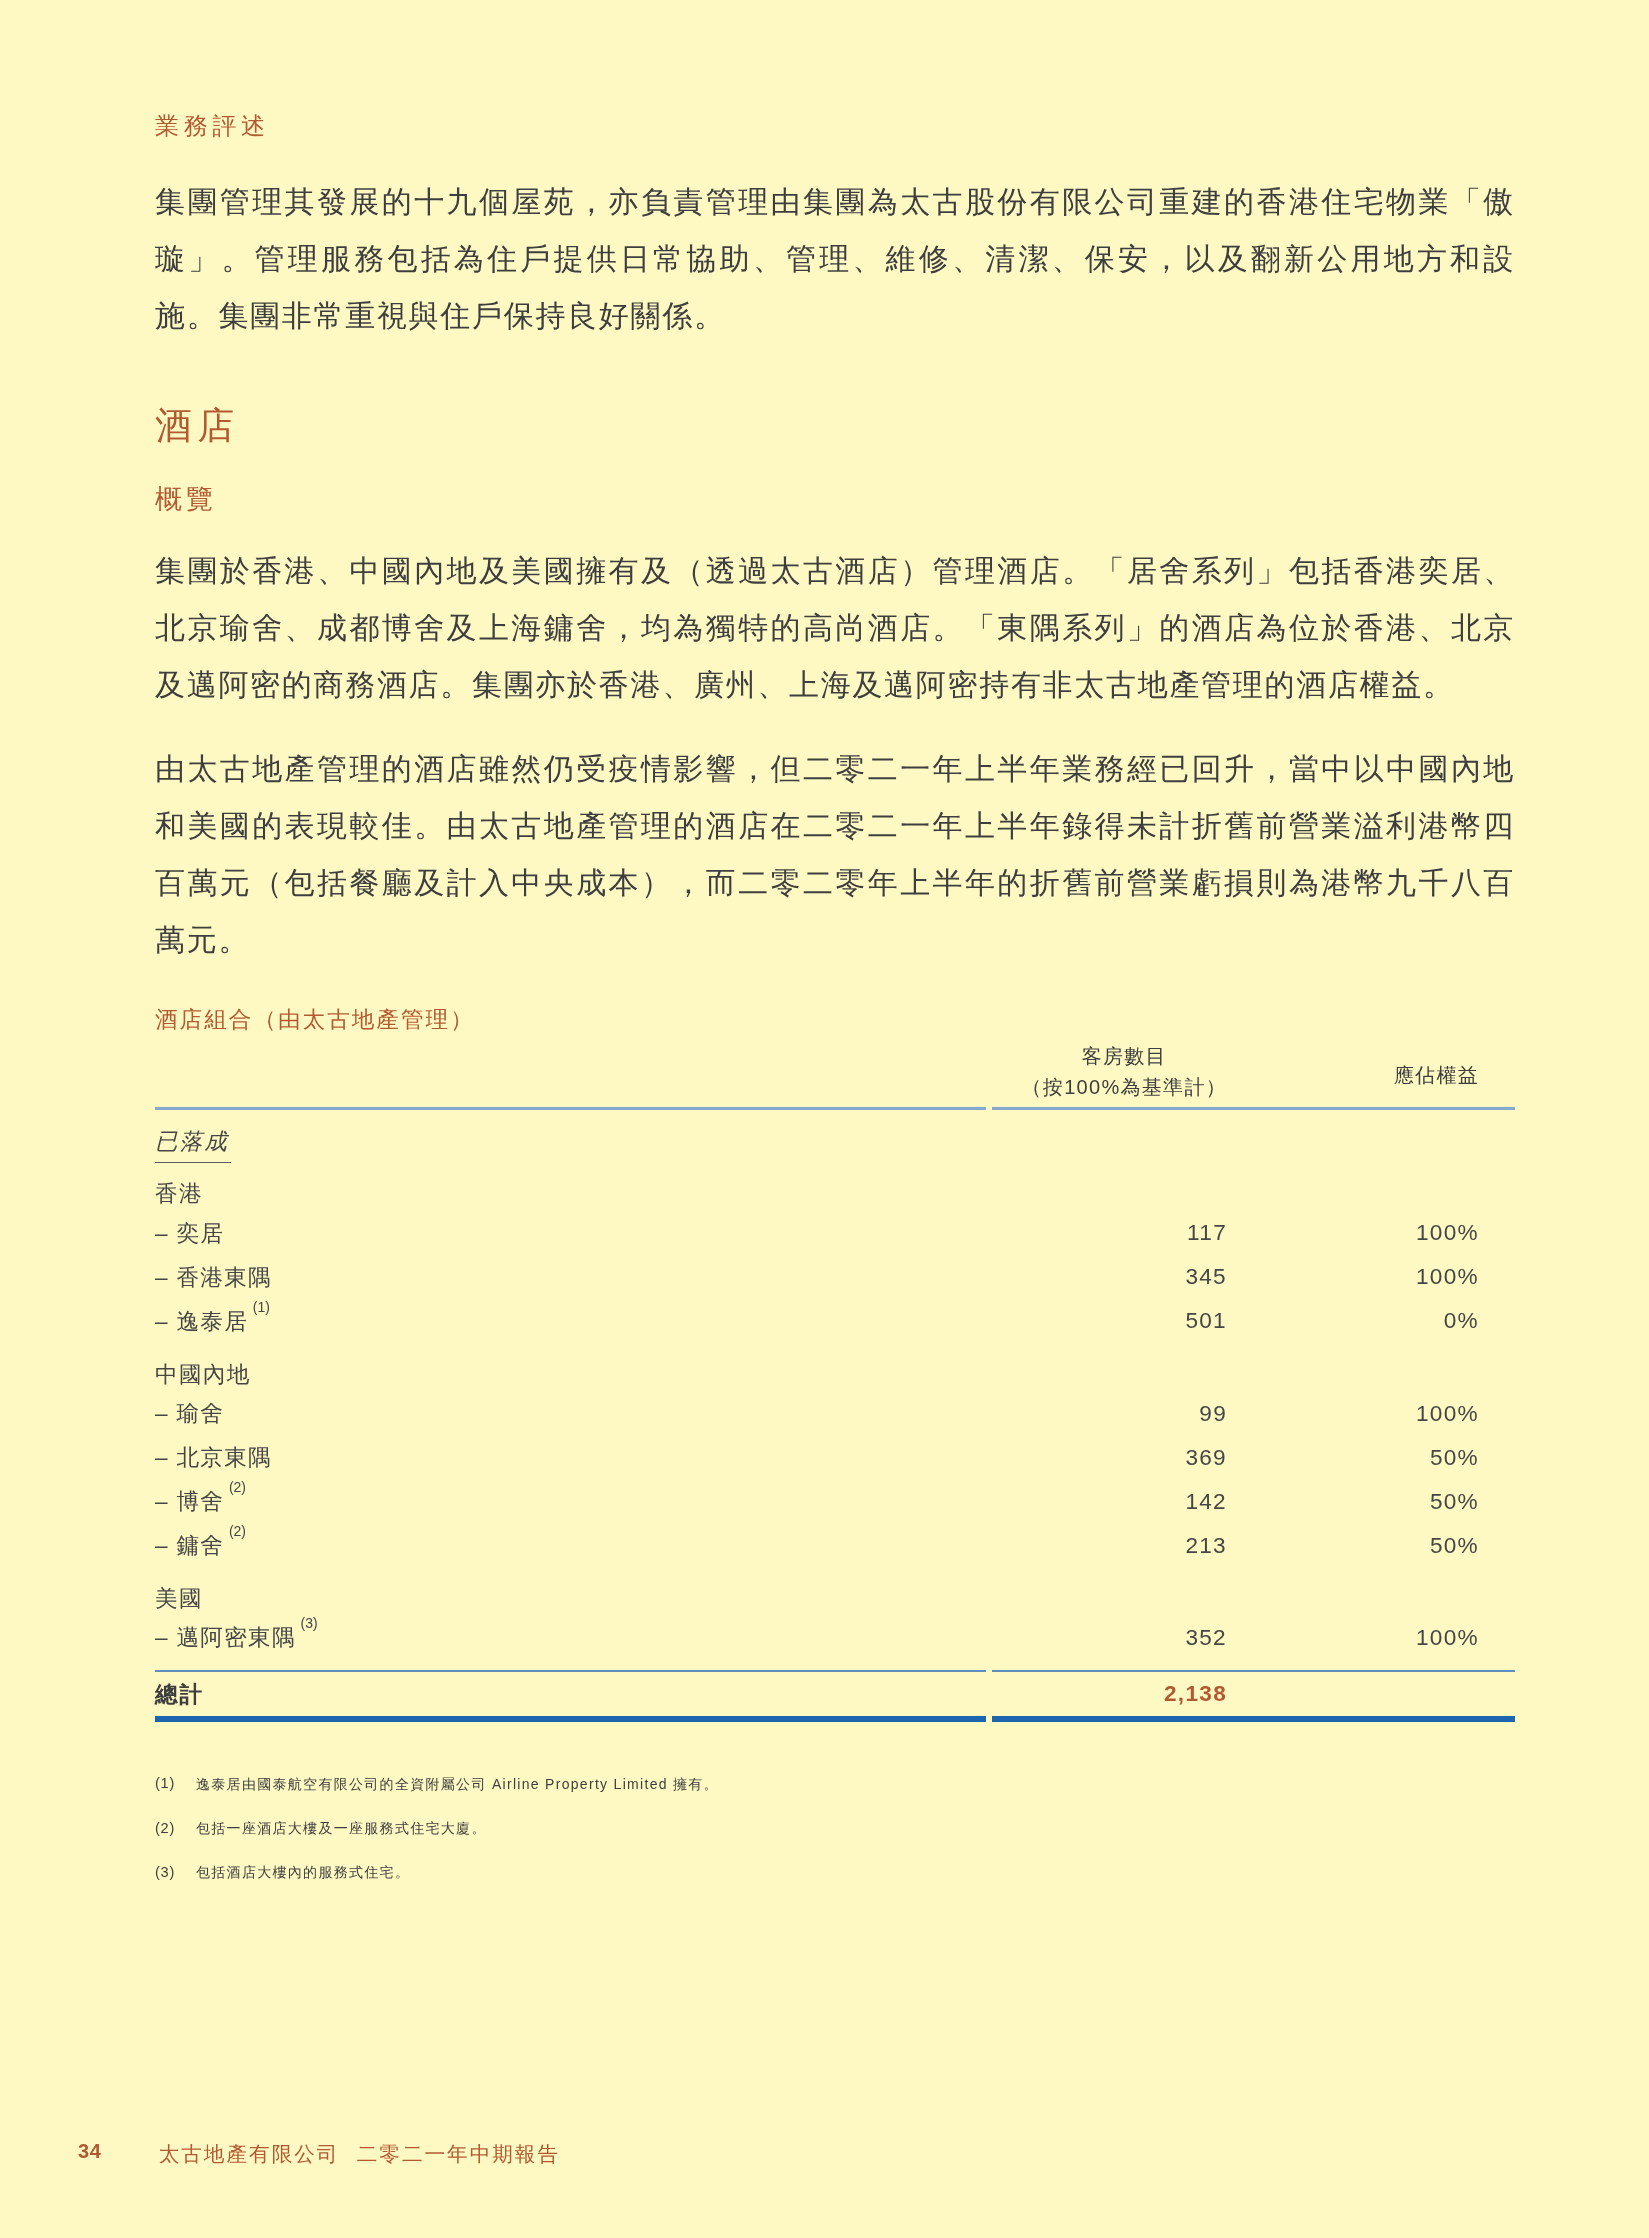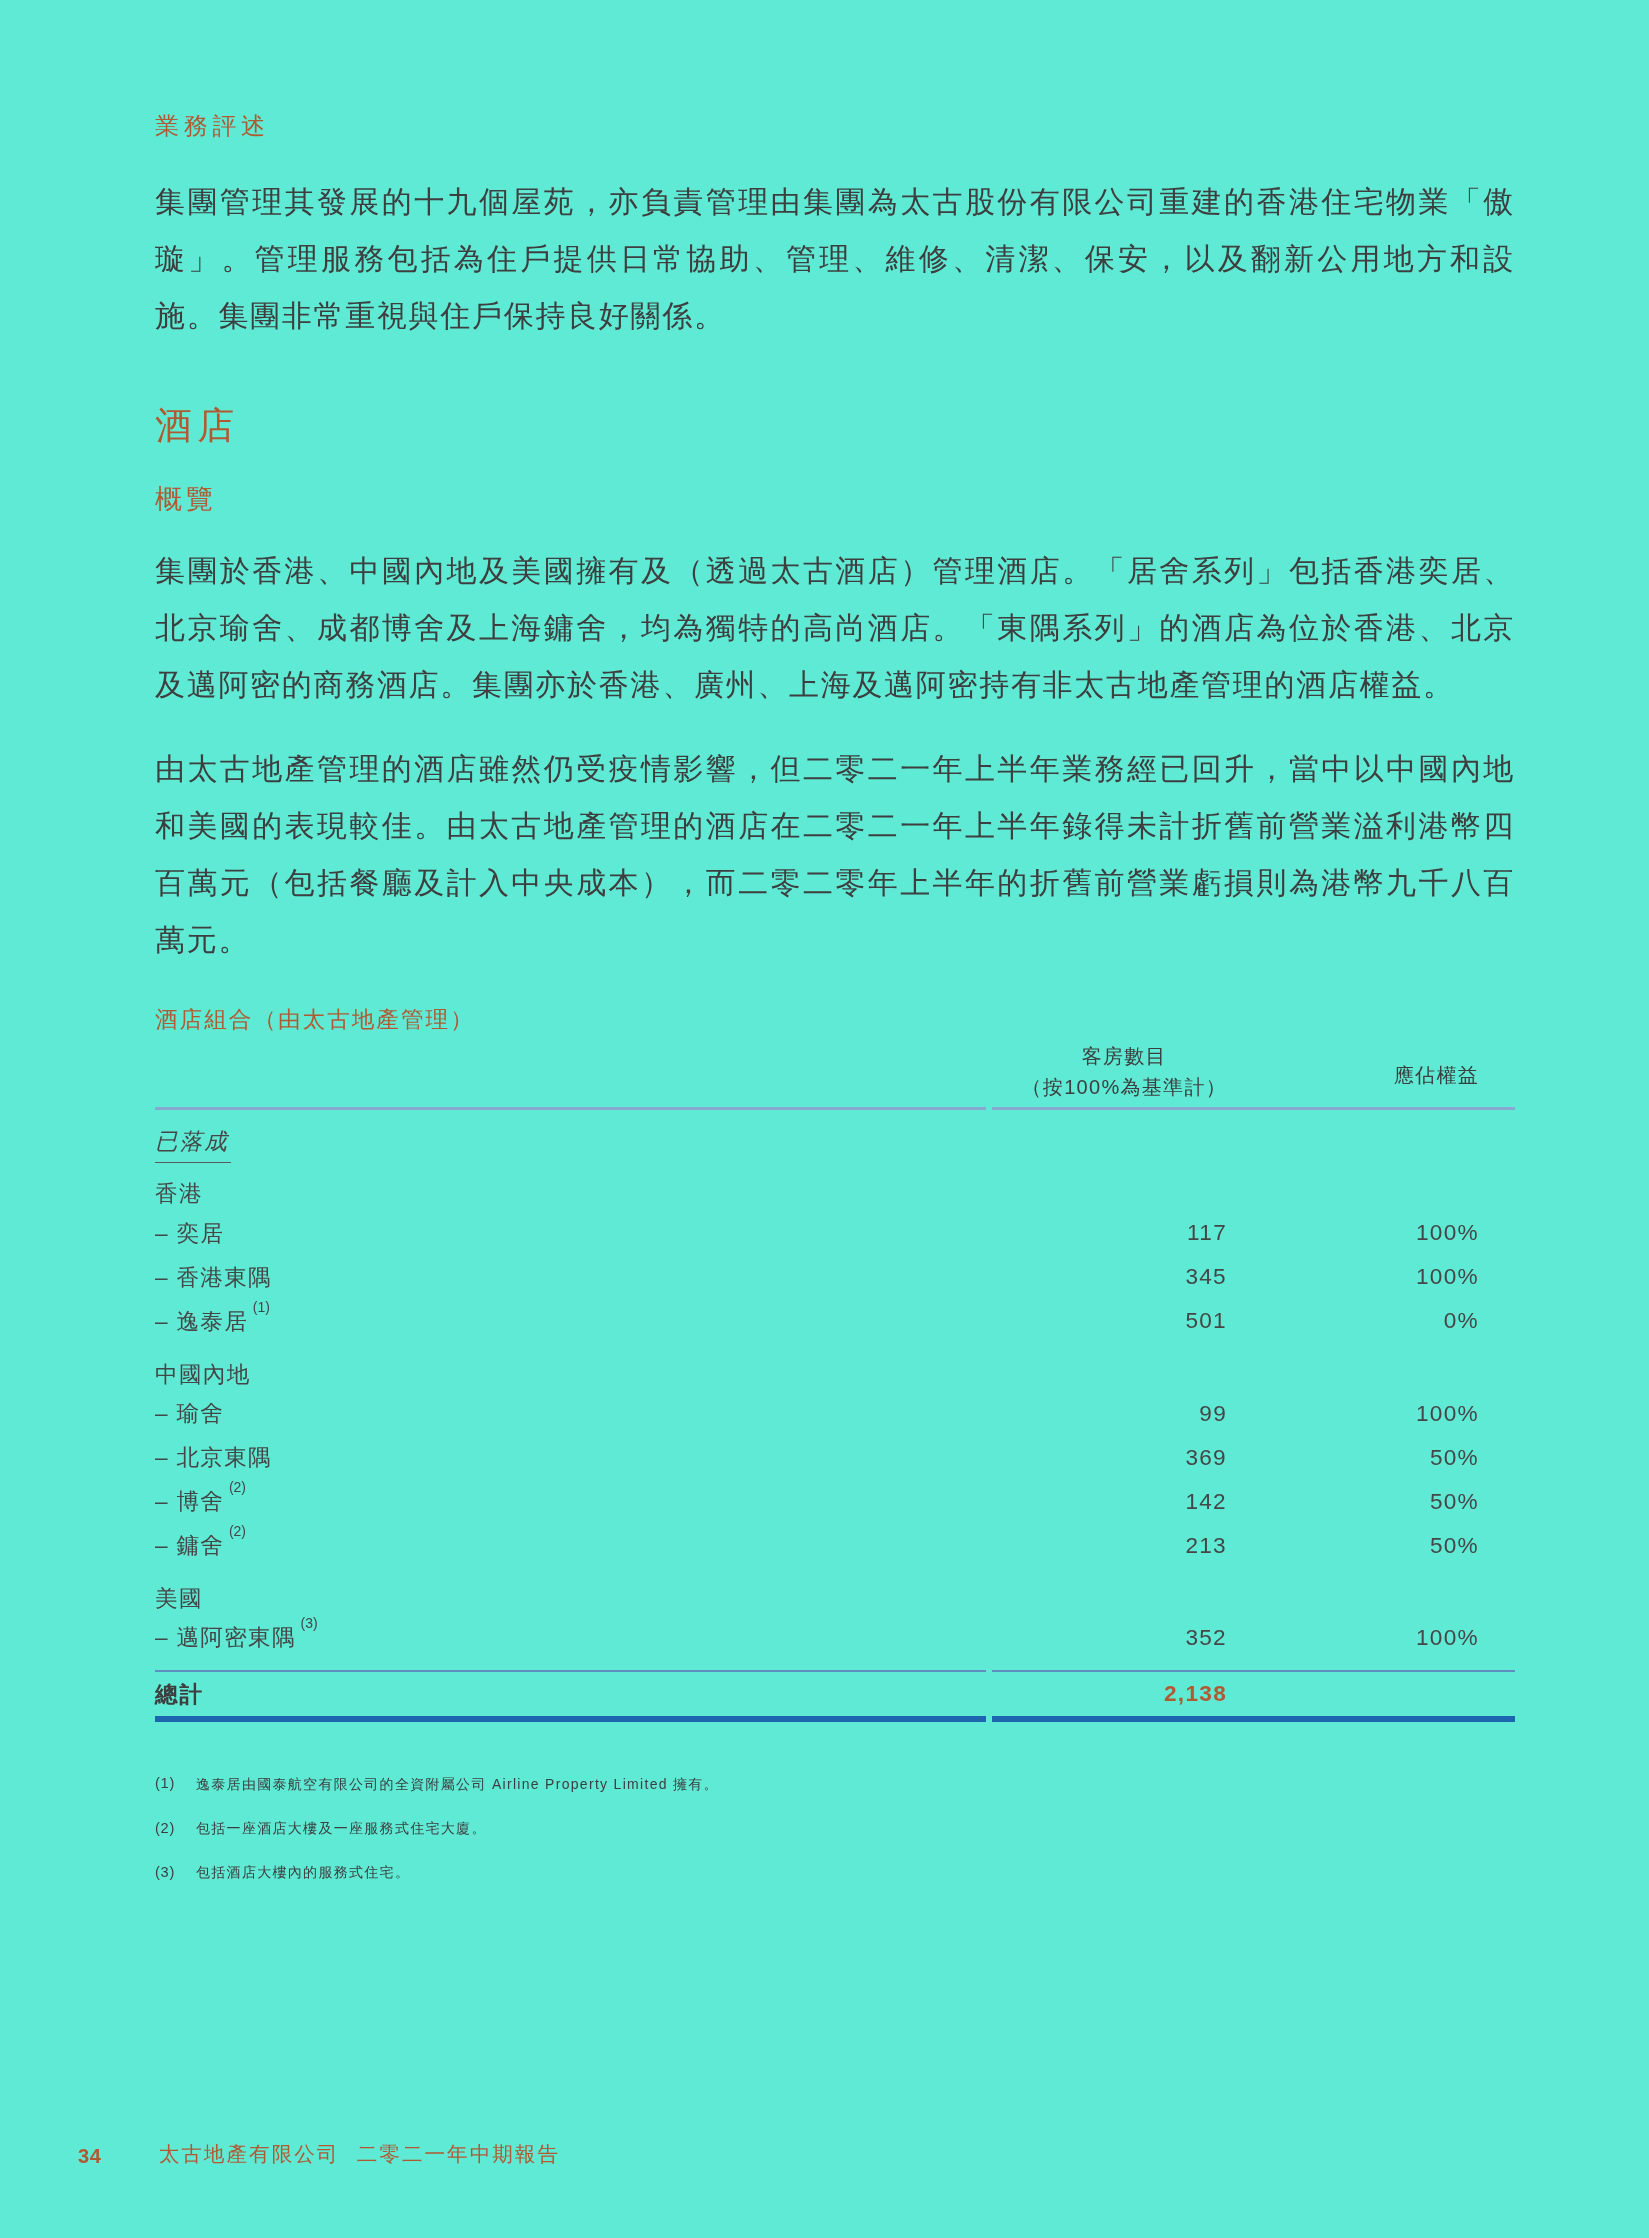--- a/index.html
+++ b/index.html
@@ -1,21 +1,21 @@
 <!DOCTYPE html>
 <html style="font-size:10.6px"><head>
 <meta charset="utf-8">
 <style>
   html,body{margin:0;padding:0;}
   body{
     width:1649px;height:2239px;background:#ffffff;
     font-family:"Liberation Sans","DejaVu Sans",sans-serif;
     color:#3e3e3e;position:relative;overflow:hidden;
   }
-  .page{position:relative;width:1649px;height:2239px;background:#5eead4;}
+  .page{position:relative;width:1649px;height:2239px;background:#fef9c3;}
   .content{padding:110px 134px 0 155px;}
 
   .running-header{
     font-size:24px;letter-spacing:4.7px;color:#b15a32;font-weight:400;
   }
   h1.sec{
     font-size:37px;letter-spacing:5.3px;color:#b15a32;font-weight:400;
     margin:0;line-height:1.15;
   }
   h1.sec.estate{margin-top:81px;}
@@ -64,21 +64,21 @@
   .total-row .cell-label{font-weight:700;color:#3e3e3e;letter-spacing:2px;}
   .total-row .cell-rooms{font-weight:700;color:#b15a32;}
 
   
   .footnotes{margin-top:49px;}
   .footnote{display:flex;margin-bottom:17.3px;align-items:flex-start;}
   .footnote .marker{width:41px;font-size:14.6px;padding-top:4.7px;color:#3e3e3e;letter-spacing:0.7px;flex:none;}
   .footnote .fn-text{font-size:14px;letter-spacing:1.3px;line-height:27px;color:#3e3e3e;}
 
   
-  .footer{position:absolute;left:78px;top:2140px;display:flex;align-items:flex-end;color:#b15a32;}
+  .footer{position:absolute;left:78px;top:2140px;display:flex;align-items:flex-start;color:#b15a32;}
   .footer .page-num{font-weight:700;font-size:20px;letter-spacing:0.7px;}
   .footer .company{margin-left:57px;font-size:20.6px;letter-spacing:2px;font-weight:400;}
   .footer .report{margin-left:17.3px;font-size:20.6px;letter-spacing:2px;font-weight:400;}
 </style>
 </head>
 <body>
 
 <div class="page">
   <div class="content">
 

